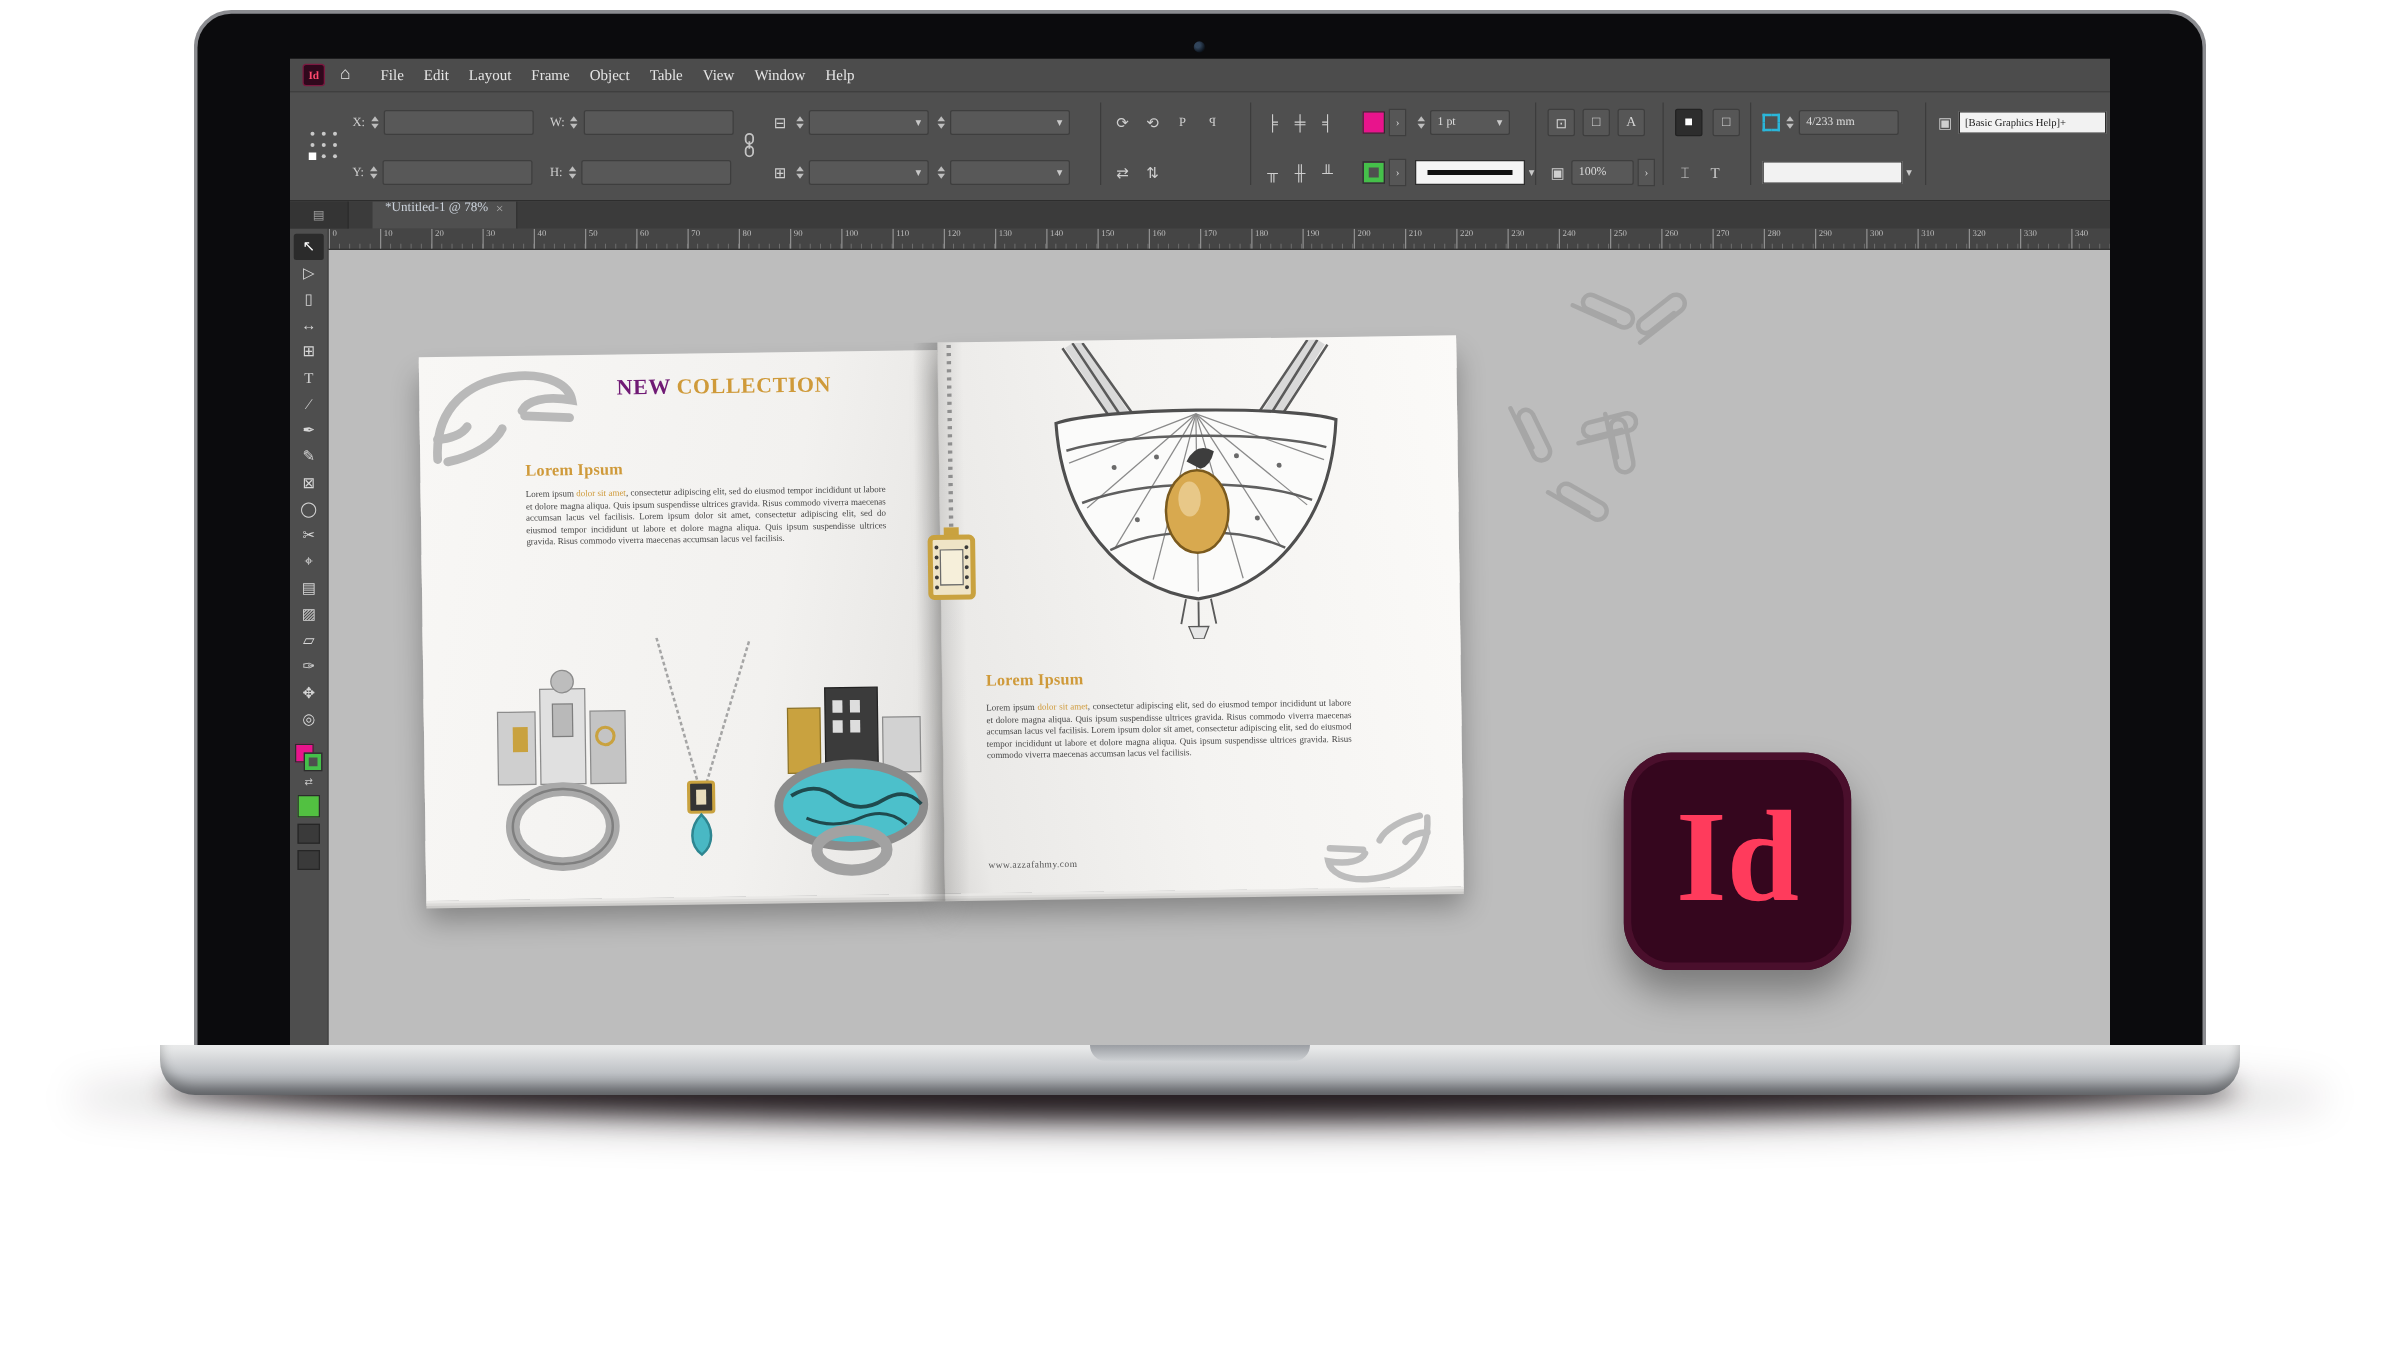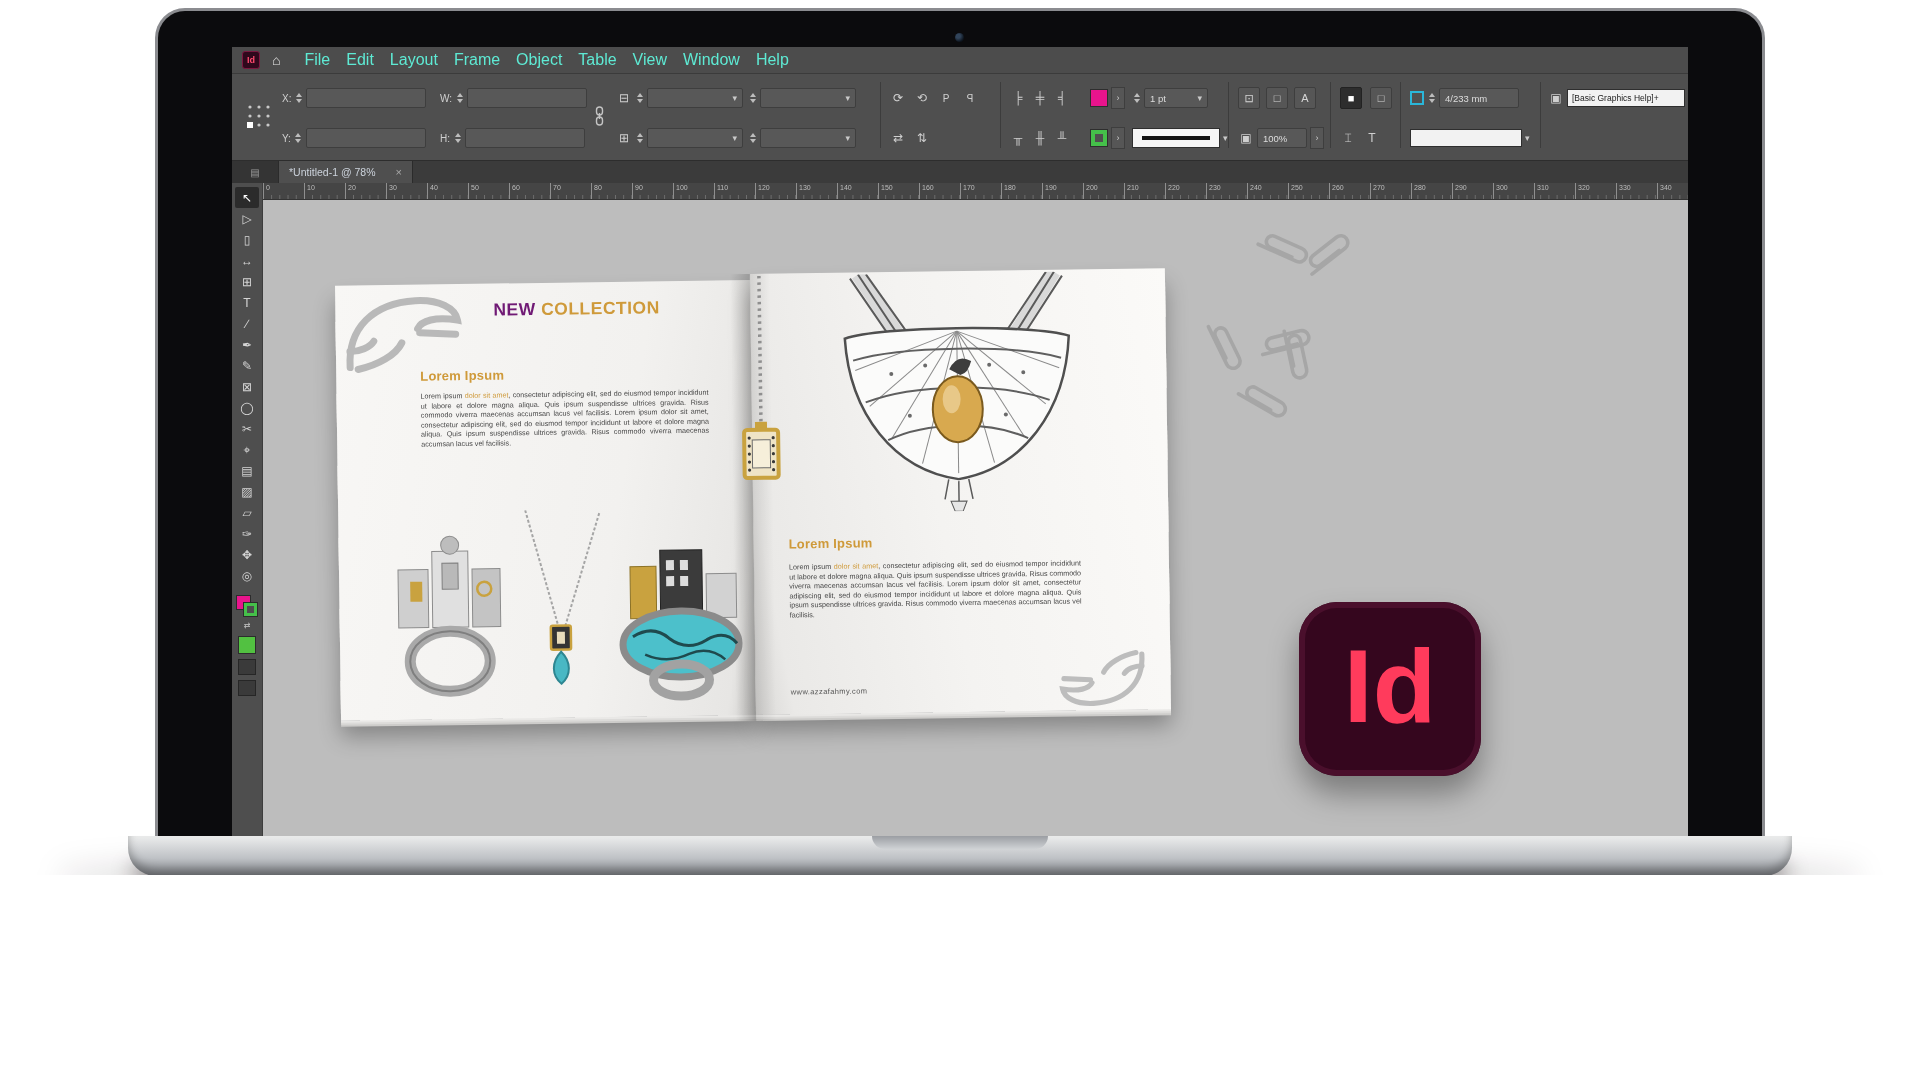--- a/index.html
+++ b/index.html
@@ -1,16 +1,16 @@
 <!DOCTYPE html>
 <html><head>
 <meta charset="utf-8">
 <style>
   html,body{margin:0;padding:0;background:#ffffff;font-family:"Liberation Sans",sans-serif;}
-  .stage{position:relative;width:1920px;height:875px;overflow:hidden;background:#fff;}
+  .stage{position:relative;width:1920px;height:1091px;overflow:hidden;background:#fff;font-family:Liberation Serif, serif;}
 
   
   .laptop-shadow-wide{position:absolute;left:60px;top:846px;width:1800px;height:64px;
     background:radial-gradient(ellipse at center,rgba(20,10,16,.55) 0%,rgba(20,10,16,.25) 55%,rgba(20,10,16,0) 78%);
     filter:blur(14px);}
   .laptop-shadow-core{position:absolute;left:130px;top:850px;width:1660px;height:44px;border-radius:50%;
     background:rgba(16,8,12,.85);filter:blur(10px);}
   .laptop{position:absolute;left:155px;top:8px;width:1610px;height:830px;background:#0b0b0d;
     border:3px solid #8b8c90;border-bottom:none;border-radius:30px 30px 0 0;box-sizing:border-box;}
   .camera{position:absolute;left:50%;top:22px;width:9px;height:9px;margin-left:-5px;border-radius:50%;
@@ -23,21 +23,21 @@
   
   .screen{position:absolute;left:74px;top:36px;width:1456px;height:792px;background:#4c4c4c;overflow:hidden;
     display:flex;flex-direction:column;}
 
   
   .menubar{height:26px;background:#4c4c4c;border-bottom:1px solid #3b3b3b;display:flex;align-items:center;
     padding:0 10px;gap:10px;flex:0 0 auto;}
   .mini-logo{width:16px;height:16px;border-radius:3px;background:#30081c;color:#ff4a6e;font-size:9px;font-weight:bold;
     display:flex;align-items:center;justify-content:center;border:1px solid #7c1840;}
   .home-icon{color:#e2e2e2;font-size:14px;margin:0 6px 0 2px;}
-  .menu-item{color:#5eead4;font-size:16px;padding:0 8px;cursor:default;}
+  .menu-item{color:#e5e5e5;font-size:12px;padding:0 8px;cursor:default;}
 
   
   .controlbar{height:86px;background:#4f4f4f;border-bottom:1px solid #2d2d2d;position:relative;flex:0 0 auto;}
   .cp-row1{top:12px;} .cp-row2{top:52px;}
   .cp{position:absolute;height:24px;display:flex;align-items:center;gap:3px;}
   .cp-label{color:#cfcfcf;font-size:10px;}
   .cp-field{height:20px;background:#585858;border:1px solid #3e3e3e;border-radius:2px;color:#ddd;font-size:9.5px;
     display:flex;align-items:center;padding:0 5px;box-sizing:border-box;}
   .stepper{display:flex;flex-direction:column;gap:2px;align-items:center;width:9px;}
   .stepper i{display:block;width:0;height:0;border-left:3px solid transparent;border-right:3px solid transparent;}
@@ -61,22 +61,22 @@
   .corner-icon .bl{left:0;bottom:0;border-right:none;border-top:none;}
   .corner-icon .br{right:0;bottom:0;border-left:none;border-top:none;}
   .white-dd{height:18px;background:#f2f2f2;border:1px solid #2e2e2e;color:#222;font-size:8.5px;display:flex;
     align-items:center;padding:0 4px;box-sizing:border-box;}
   .vdiv{position:absolute;top:8px;width:1px;height:66px;background:#3c3c3c;}
 
   
   .tabbar{height:22px;background:#3b3b3b;display:flex;align-items:flex-end;flex:0 0 auto;}
   .tab-strip{width:46px;height:22px;background:#343434;display:flex;align-items:center;justify-content:center;
     color:#9a9a9a;font-size:10px;border-right:1px solid #2b2b2b;}
-  .tab{height:22px;background:#4f4f4f;display:flex;align-items:center;gap:20px;padding:0 10px;
-    color:#ccd3dc;font-size:10.5px;border-right:1px solid #2b2b2b;}
+  .tab{height:22px;background:#4f4f4f;display:flex;gap:6px;padding:0 10px;
+    color:#ccd3dc;font-size:10.5px;border-right:1px solid #2b2b2b;margin-left:19px;}
   .tab .close{color:#a8a8a8;font-size:11px;}
 
   
   .workspace{flex:1;display:flex;min-height:0;}
   .toolpanel{width:30px;background:#4e4e4e;border-right:1px solid #3d3d3d;display:flex;flex-direction:column;
     align-items:center;padding-top:4px;flex:0 0 auto;}
   .tool{width:24px;height:21px;display:flex;align-items:center;justify-content:center;color:#d6d6d6;font-size:12px;
     border-radius:2px;}
   .tool.active{background:#2b2b2b;color:#fff;}
   .fsi{position:relative;width:24px;height:24px;margin-top:8px;}

